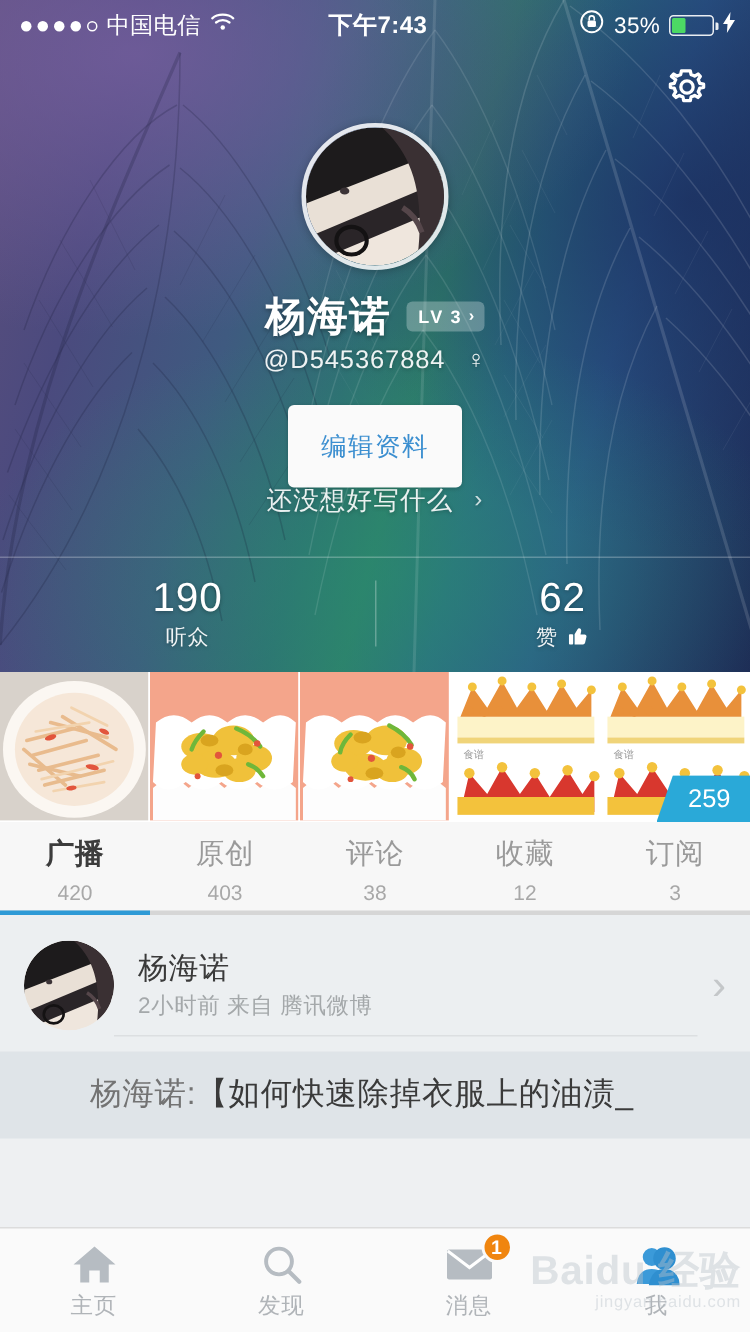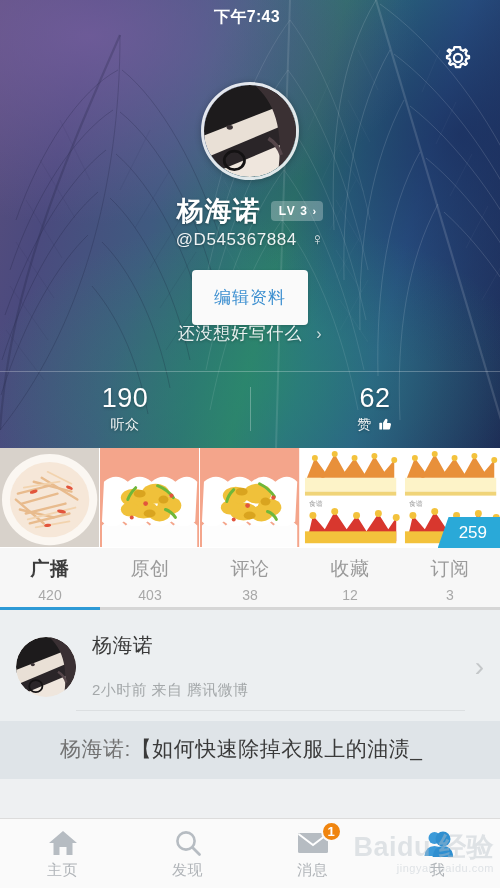--- a/index.html
+++ b/index.html
@@ -141,21 +141,21 @@
   .tab-underline-track { position:absolute; left:0; bottom:0; width:500px; height:3px; background:#d6d6d6; }
   .tab-underline { position:absolute; left:0; bottom:0; width:100px; height:3px; background:#2e9ad6; }
 
   
   .feed { background:#eceff1; }
   .post-head { display:flex; align-items:center; padding:12px 16px 10px 16px; background:#eceff1; }
   .p-avatar { width:60px; height:60px; border-radius:50%; overflow:hidden; flex:0 0 60px; }
   .p-avatar img, .p-avatar .avatar-img { width:100%; height:100%; }
   .p-meta { flex:1; padding-left:16px; border-bottom:1px solid #dcdfe1; padding-bottom:10px; margin-top:10px; }
   .p-name { font-size:20px; color:#3a3a3a; letter-spacing:.4px; }
-  .p-sub { font-size:15px; color:#a4a8aa; margin-top:22px; letter-spacing:.4px; }
+  .p-sub { font-size:15px; color:#a4a8aa; margin-top:2px; letter-spacing:.4px; }
   .p-chev { color:#c4c7c9; font-size:28px; font-weight:300; padding-left:10px; }
   .post-body { padding:16px 16px 20px 16px; font-size:21px; color:#3a3a3a; letter-spacing:.5px; background:#eceff1; }
   .quote { background:#dfe4e8; padding:14px 16px 16px 16px; font-size:21px; letter-spacing:.5px; color:#3a3a3a; white-space:nowrap; overflow:hidden; }
   .quote .qname { color:#737373;margin-left:44px; }
 
   
   .bottomnav {
     position:absolute; left:0; bottom:0; width:500px; height:70px;
     background:#fafafa; border-top:1px solid #dcdcdc; display:flex; z-index:20;
   }
@@ -248,21 +248,58 @@
           </g>
           <g class="vein" stroke-width=".4" opacity=".75">
             <path d="M28 70 L48 110 M18 120 L40 162 M10 170 L34 212 M6 220 L30 262 M6 270 L32 312 M10 320 L38 362
                      M110 70 L92 112 M126 122 L106 164 M142 174 L120 216 M158 226 L136 268 M176 278 L152 320"></path>
           </g>
         </svg>
       </div>
     </div>
 
     <div class="statusbar">
+      <div class="sb-left">
+        <span class="dots">
+          <i class="dot"></i>
+            <i class="dot"></i>
+            <i class="dot"></i>
+            <i class="dot"></i>
+            <i class="dot empty"></i>
+        </span>
+        <span class="carrier">中国电信</span>
+        <span>
+          <svg width="17" height="13" viewBox="0 0 17 13">
+              <g fill="none" stroke="#fff" stroke-width="1.5" stroke-linecap="round">
+            <path d="M1.5 4.2 C5 1 12 1 15.5 4.2"></path>
+                <path d="M4 7 C6.6 4.9 10.4 4.9 13 7"></path>
+              </g>
+            <circle cx="8.5" cy="10.4" r="1.5" fill="#fff"></circle>
+            </svg>
+        </span>
+      </div>
       <div class="sb-mid">下午7:43</div>
+      <div class="sb-right">
+        <span>
+          <svg width="17" height="17" viewBox="0 0 17 17">
+              <circle cx="8.5" cy="8.5" r="7" fill="none" stroke="#fff" stroke-width="1.3"></circle>
+          <rect x="5.7" y="7.6" width="5.6" height="4.4" rx="1" fill="#fff"></rect>
+          <path d="M6.8 7.6 V6.3 a1.7 1.7 0 0 1 3.4 0 V7.6" fill="none" stroke="#fff" stroke-width="1.1"></path>
+            </svg>
+        </span>
+        <span class="pct">35%</span>
+        <span class="battery">
+            <i></i>
+          </span>
+        <span>
+          <svg width="8" height="14" viewBox="0 0 8 14">
+              <path d="M5 0 L0 8 H3 L2.6 14 L8 5.4 H4.6 Z" fill="#fff"></path>
+            </svg>
+        </span>
+      </div>
     </div>
 
     <div class="gear">
       <span>
         <svg width="32" height="32" viewBox="0 0 32 32">
           <g fill="none" stroke="#ffffff" stroke-width="2.2" stroke-linejoin="round">
             <path d="M16 5.2 l2.2 0 .55 2.6 a8.9 8.9 0 0 1 2.35 .98 l2.25-1.42 1.55 1.55 -1.42 2.25 a8.9 8.9 0 0 1 .98 2.35 l2.6 .55 0 2.2 -2.6 .55 a8.9 8.9 0 0 1 -.98 2.35 l1.42 2.25 -1.55 1.55 -2.25-1.42 a8.9 8.9 0 0 1 -2.35 .98 l-.55 2.6 -2.2 0 -2.2 0 -.55-2.6 a8.9 8.9 0 0 1 -2.35-.98 l-2.25 1.42 -1.55-1.55 1.42-2.25 a8.9 8.9 0 0 1 -.98-2.35 l-2.6-.55 0-2.2 2.6-.55 a8.9 8.9 0 0 1 .98-2.35 L5.6 8.91 7.15 7.36 9.4 8.78 a8.9 8.9 0 0 1 2.35-.98 l.55-2.6 z"></path>
             <circle cx="16" cy="16" r="4.1"></circle>
           </g>
         </svg>

